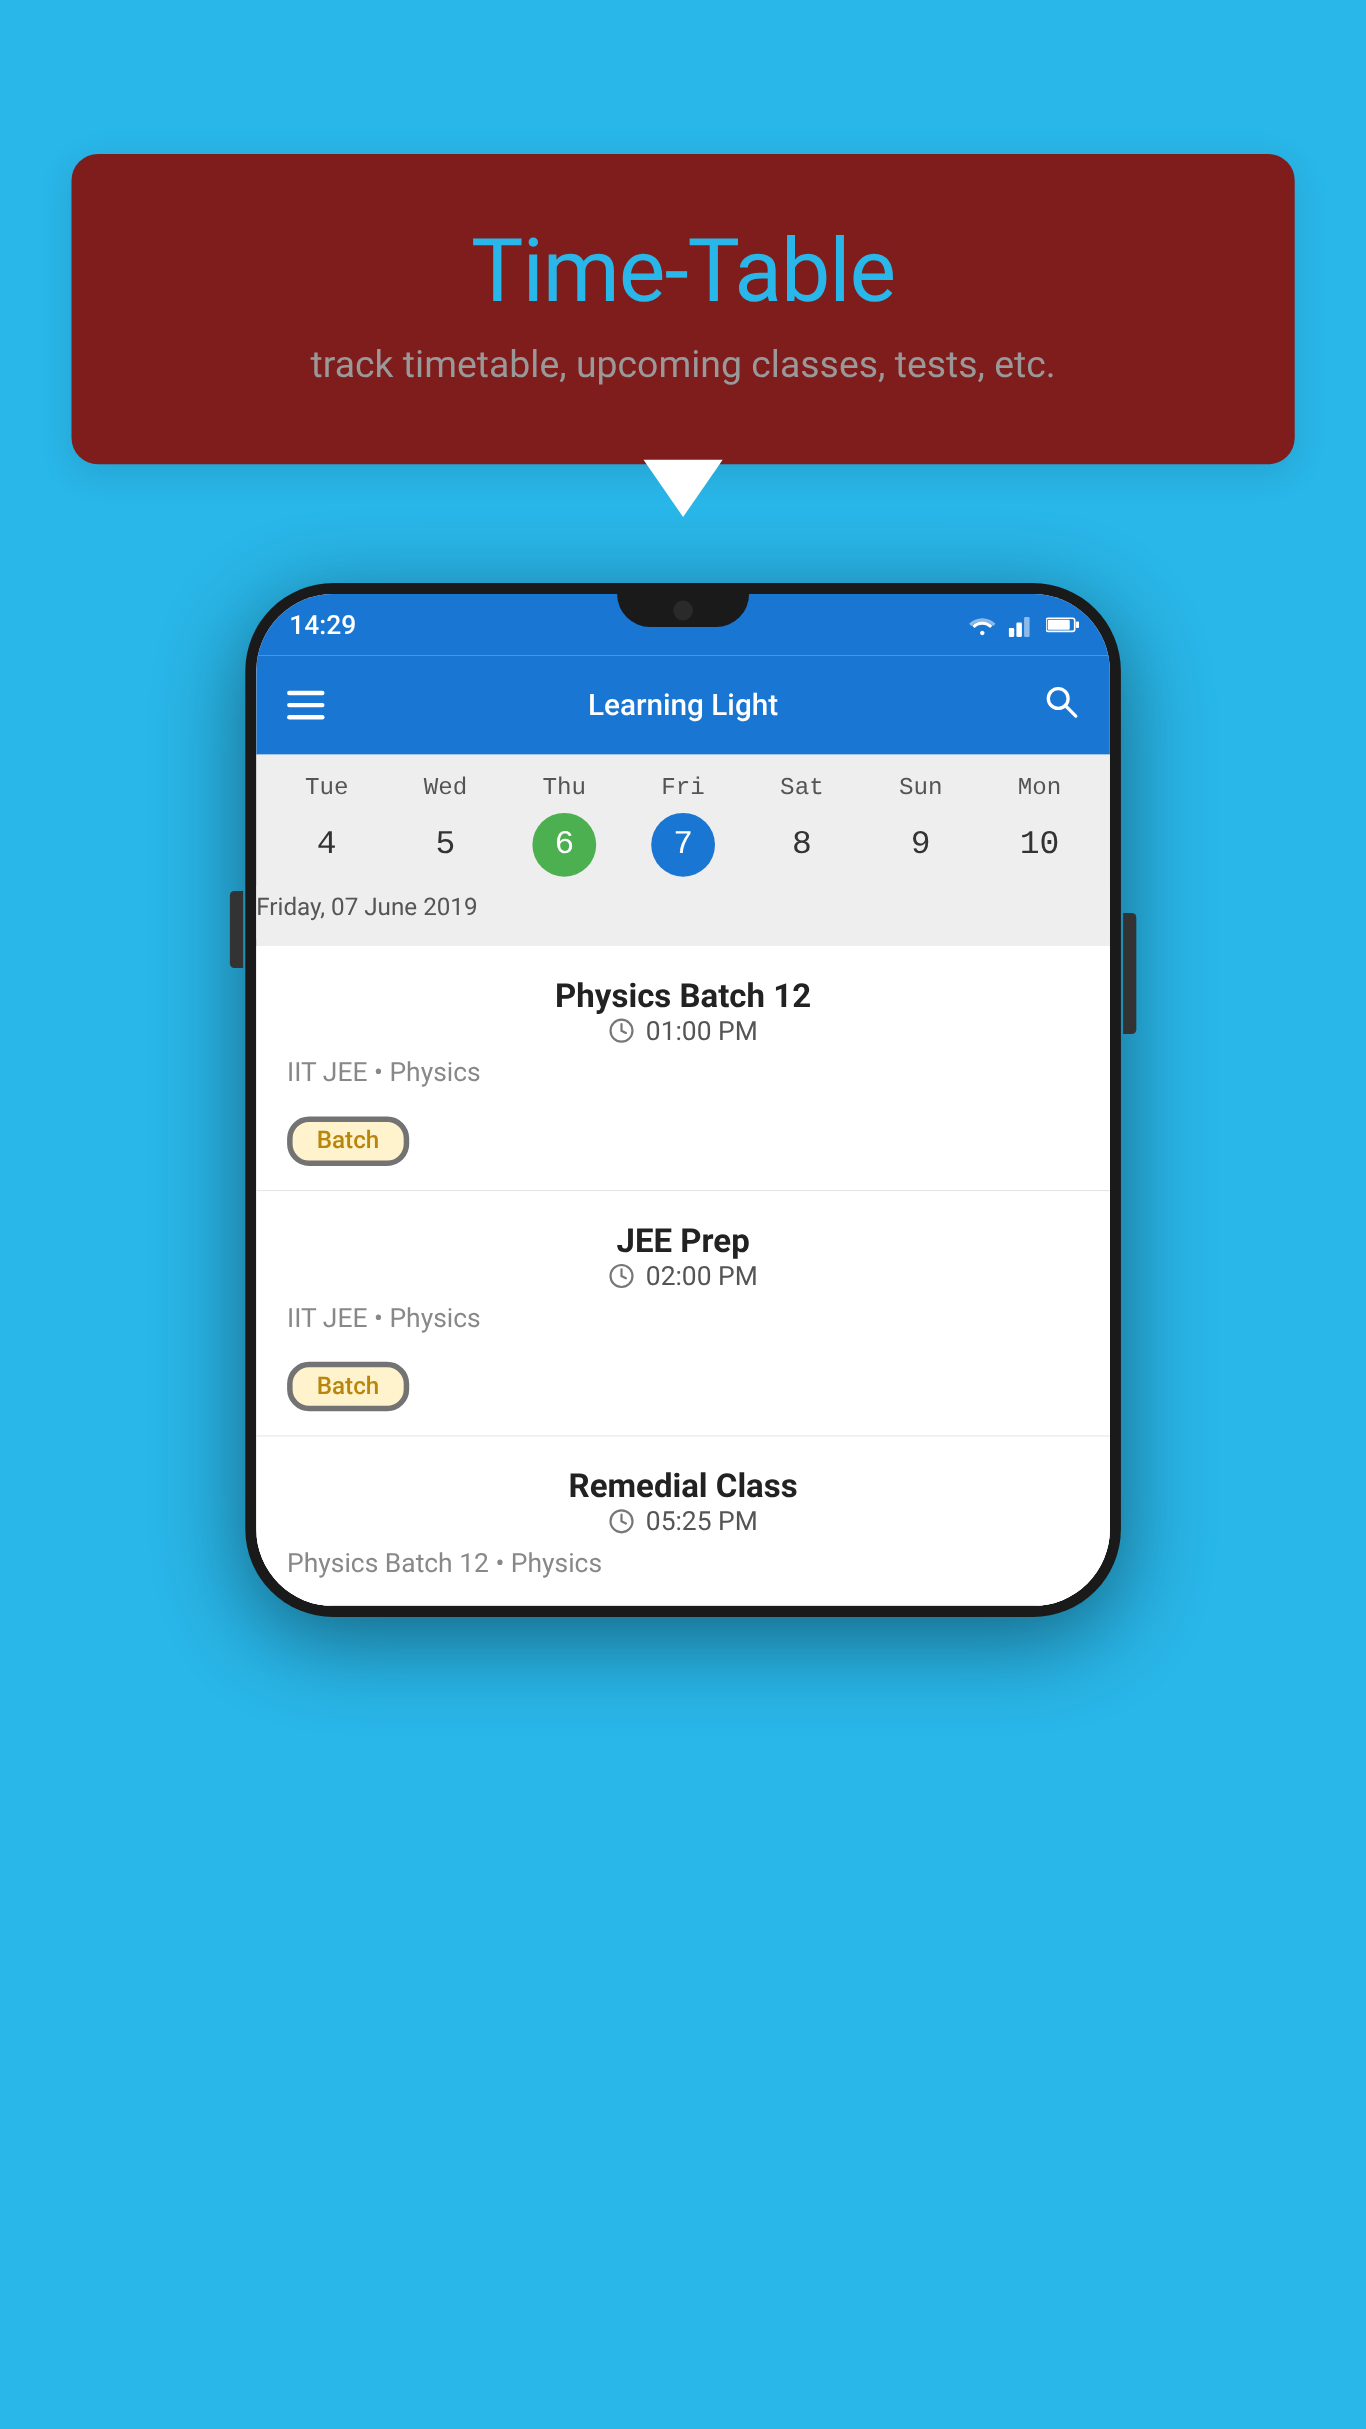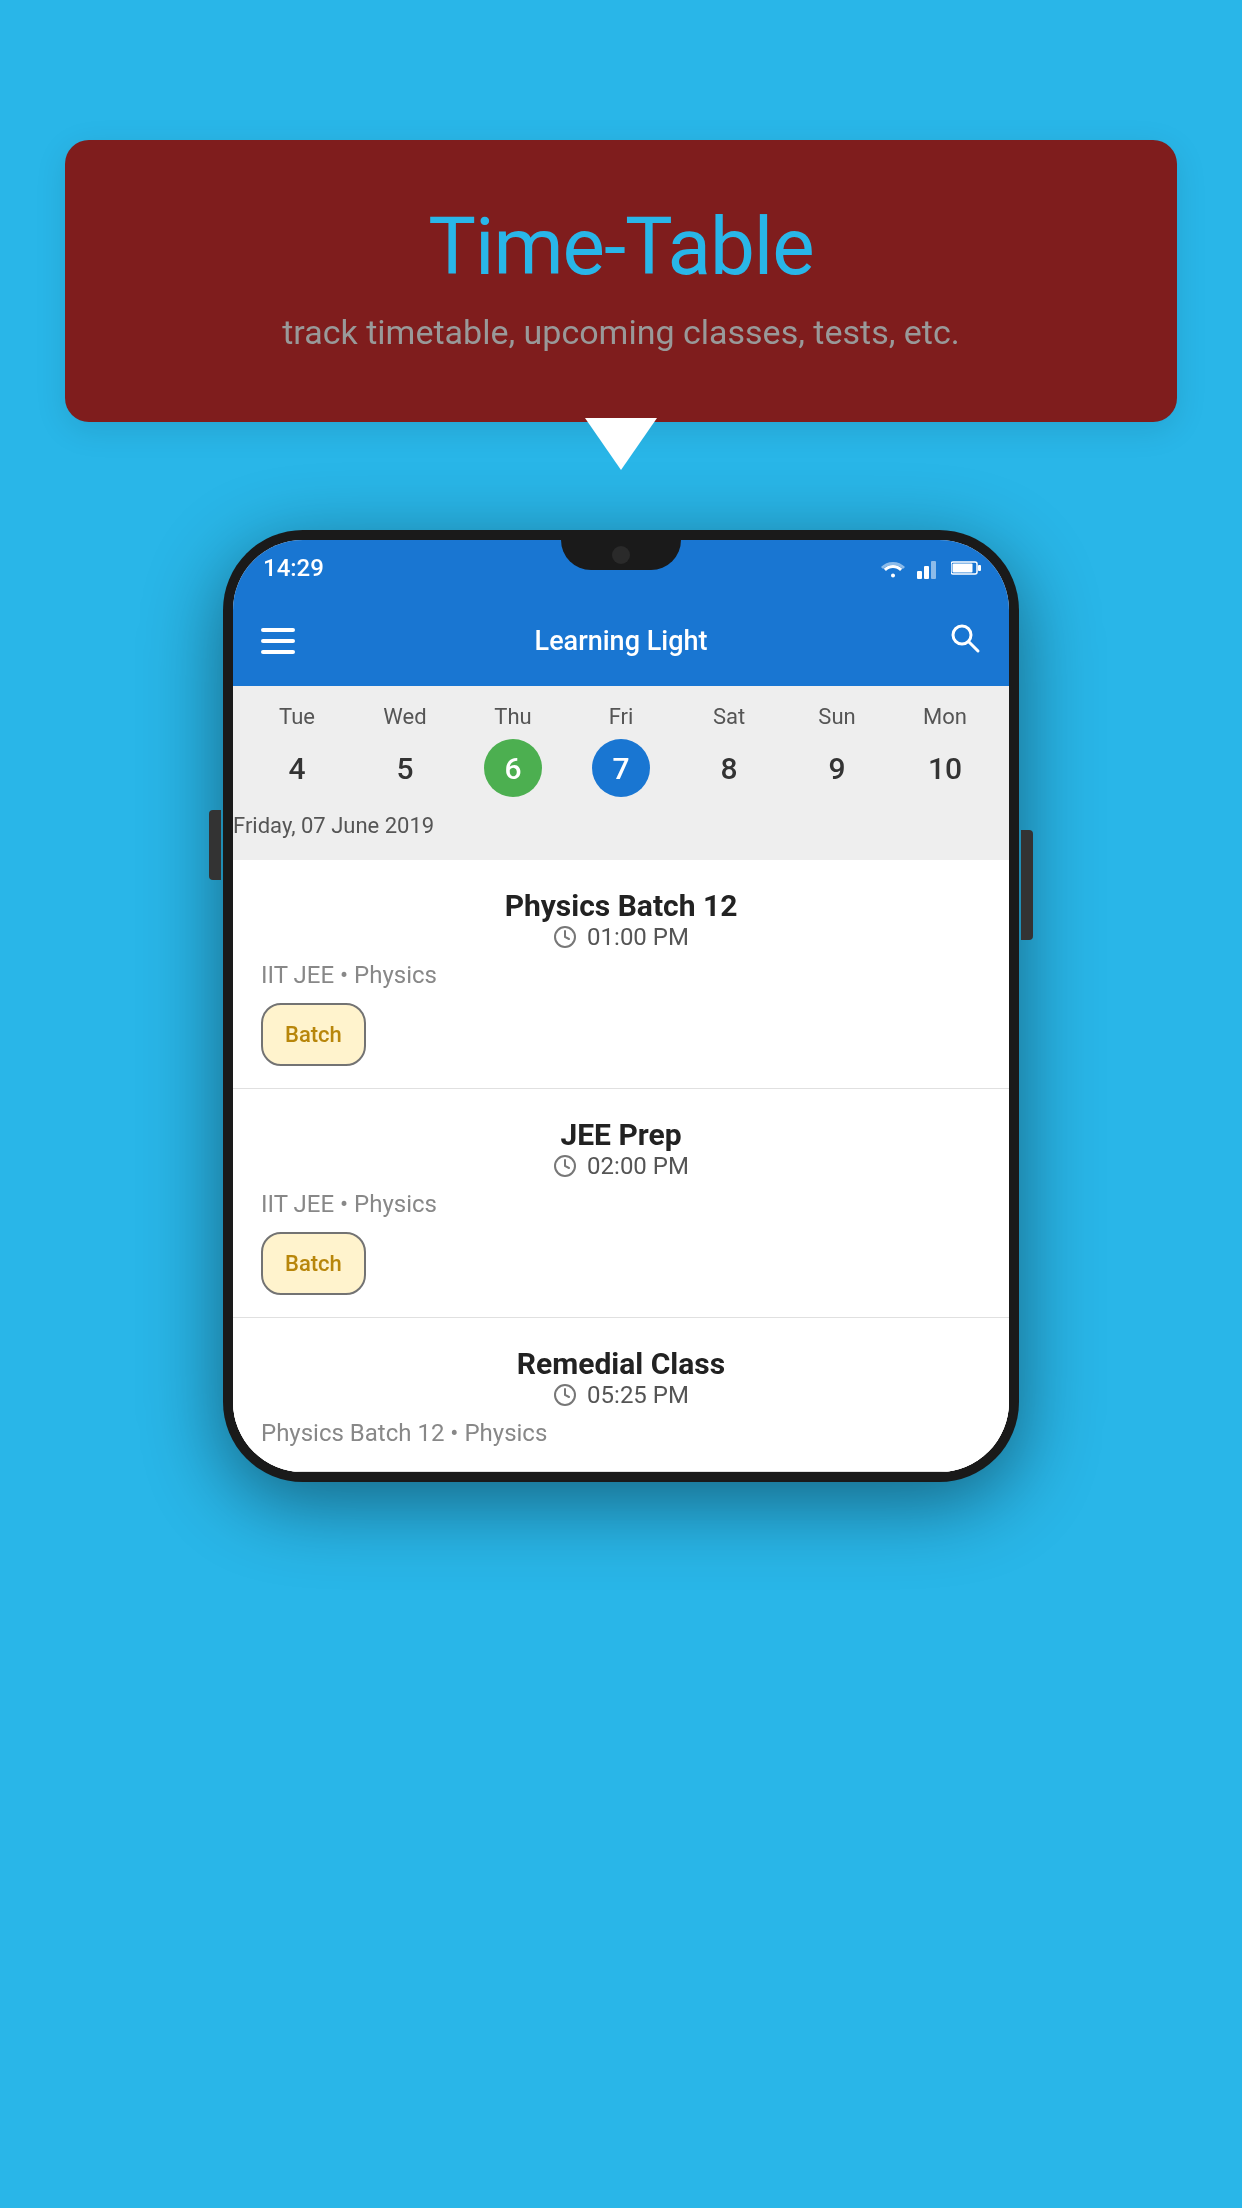--- a/index.html
+++ b/index.html
@@ -196,20 +196,21 @@
       display: flex;
       justify-content: space-around;
       padding: 0 10px 8px 10px;
     }
 
     .day-col {
       display: flex;
       flex-direction: column;
       align-items: center;
       width: 80px;
+      font-family: Liberation Mono, monospace;
     }
 
     .day-name {
       font-size: 22px;
       color: #555;
       margin-bottom: 10px;
       font-weight: 400;
     }
 
     .day-num {
@@ -278,24 +279,25 @@
       font-size: 24px;
       color: #888;
       margin-bottom: 14px;
     }
 
     .batch-badge {
       display: inline-block;
       background: #fff3cd;
       color: #b8860b;
       border-radius: 20px;
-      padding: 17px 22px;
+      padding: 5px 22px;
       font-size: 22px;
       font-weight: 500;
-      border: 2px solid #737373;
+      border: 5px solid #737373;
+      margin-top: 12px;
     }
   </style>
 </head>
 <body>
 
 <div style="position:absolute;inset:0;background:#29b6e8;"></div>
 
 <div class="tooltip-card">
   <div class="tooltip-title">Time-Table</div>
   <div class="tooltip-subtitle">track timetable, upcoming classes, tests, etc.</div>

